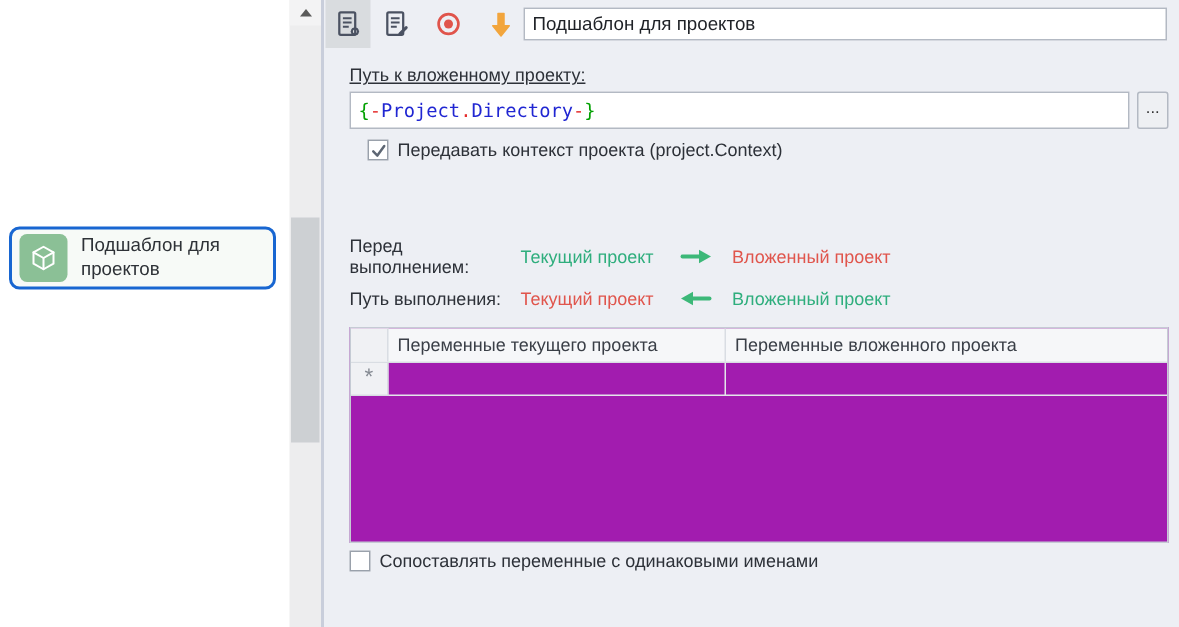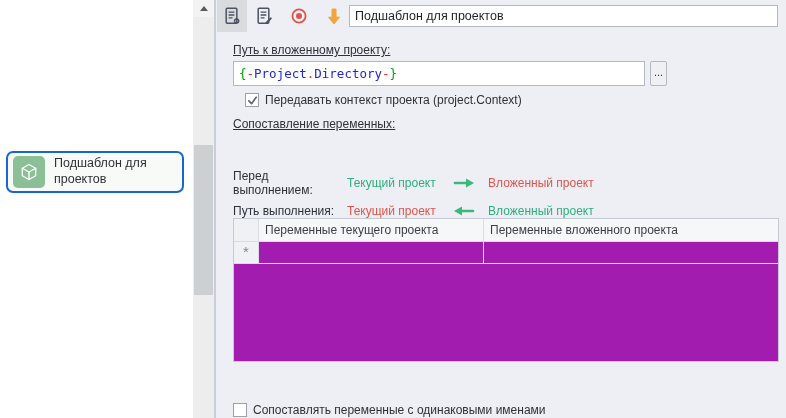--- a/index.html
+++ b/index.html
@@ -34,42 +34,42 @@
   .tb-btn.b4{margin-left:5px;}
   .tb-btn.active{background:#d9dcdf;}
   .title-input{flex:1;margin-right:8px;height:20px;border:1px solid #b3b9c3;background:#fff;
        font-family:"Liberation Sans",sans-serif;font-size:12.5px;padding:0 5px;color:#1e2126;}
 
   .link-label{position:absolute;left:17px;color:#2d3138;text-decoration:underline;cursor:pointer;font-size:12px;text-align:right;}
   .path-label{top:43px;}
   .map-label{top:117px;}
   .desc{position:absolute;left:17px;top:139px;font-size:12px;color:#2d3138;}
 
-  .path-row{position:absolute;left:17px;top:61px;width:434px;display:flex;align-items:stretch;}
+  .path-row{position:absolute;left:17px;top:61px;width:546px;display:flex;align-items:stretch;}
   .path-input{width:508px;height:23px;background:#fff;border:1px solid #b3b9c3;
        font-family:"DejaVu Sans Mono","Liberation Mono",monospace;font-size:12.5px;line-height:23px;
        padding:0 5px;white-space:pre;cursor:text;}
   .syn-green{color:var(--syn_green,#00a000);}
   .syn-red{color:var(--syn_red,#e52e2e);}
   .syn-blue{color:var(--syn_blue,#2026d2);}
   .browse-btn{margin-left:5px;width:21px;height:25px;box-sizing:border-box;border:1px solid #b3b9c3;
        background:#eef0f3;font-family:"Liberation Sans",sans-serif;font-size:11px;color:#333;
        padding:0 0 4px 0;cursor:pointer;border-radius:2px;}
 
   .cb-row{position:absolute;left:17px;display:flex;align-items:center;cursor:default;}
   .cb-context{top:93px;padding-left:12px;}
-  .cb2{top:367px;margin-top:36px;}
+  .cb2{top:367px;}
   .cb3{top:392px;}
   .cb-box{width:14px;height:14px;box-sizing:border-box;background:#fff;border:1px solid #9aa1ab;
        display:flex;align-items:center;justify-content:center;cursor:pointer;}
   .cb-box svg{display:none;}
   .cb-box.checked svg{display:block;}
   .cb-label{margin-left:6px;font-size:12px;}
 
-  .map-row{position:absolute;left:17px;height:16px;display:flex;align-items:center;font-size:12px;margin-top:12px;}
+  .map-row{position:absolute;left:17px;height:16px;display:flex;align-items:center;font-size:12px;}
   .row-before{top:163px;}
   .row-after{top:191px;}
   .map-lbl{width:114px;color:#2d3138;}
   .map-src{width:93px;}
   .map-arrow{width:22px;margin:0 13px;display:flex;align-items:center;}
   .txt-green{color:var(--green_text,#2fae7d);}
   .txt-red{color:var(--red_text,#e0554c);}
 
   .grid{position:absolute;left:17px;top:218px;width:546px;height:144px;box-sizing:border-box;
        background:#a21caf;border:1px solid #c5cbd4;}
@@ -154,21 +154,20 @@
 
     <label class="cb-row cb-context">
       <span class="cb-box checked">
         <svg width="11" height="11" viewBox="0 0 12 12">
           <polyline points="2,6.5 5,9.5 10,2.5" fill="none" stroke="#5d6673" stroke-width="1.8" stroke-linecap="round" stroke-linejoin="round"></polyline>
         </svg>
       </span>
       <span class="cb-label">Передавать контекст проекта (project.Context)</span>
     </label>
 
-    <a class="link-label map-label">Сопоставление переменных:</a>
 
 
     <div class="map-row row-before">
       <span class="map-lbl">Перед выполнением:</span>
       <span class="map-src txt-green">Текущий проект</span>
       <span class="map-arrow">
         <svg width="22" height="10" viewBox="0 0 22 10">
           <line x1="2" y1="5" x2="13" y2="5" stroke="var(--arrow_green,#3cb878)" stroke-width="2.6" stroke-linecap="round"></line>
           <polygon points="13,0.5 21,5 13,9.5" fill="var(--arrow_green,#3cb878)"></polygon>
         </svg>

